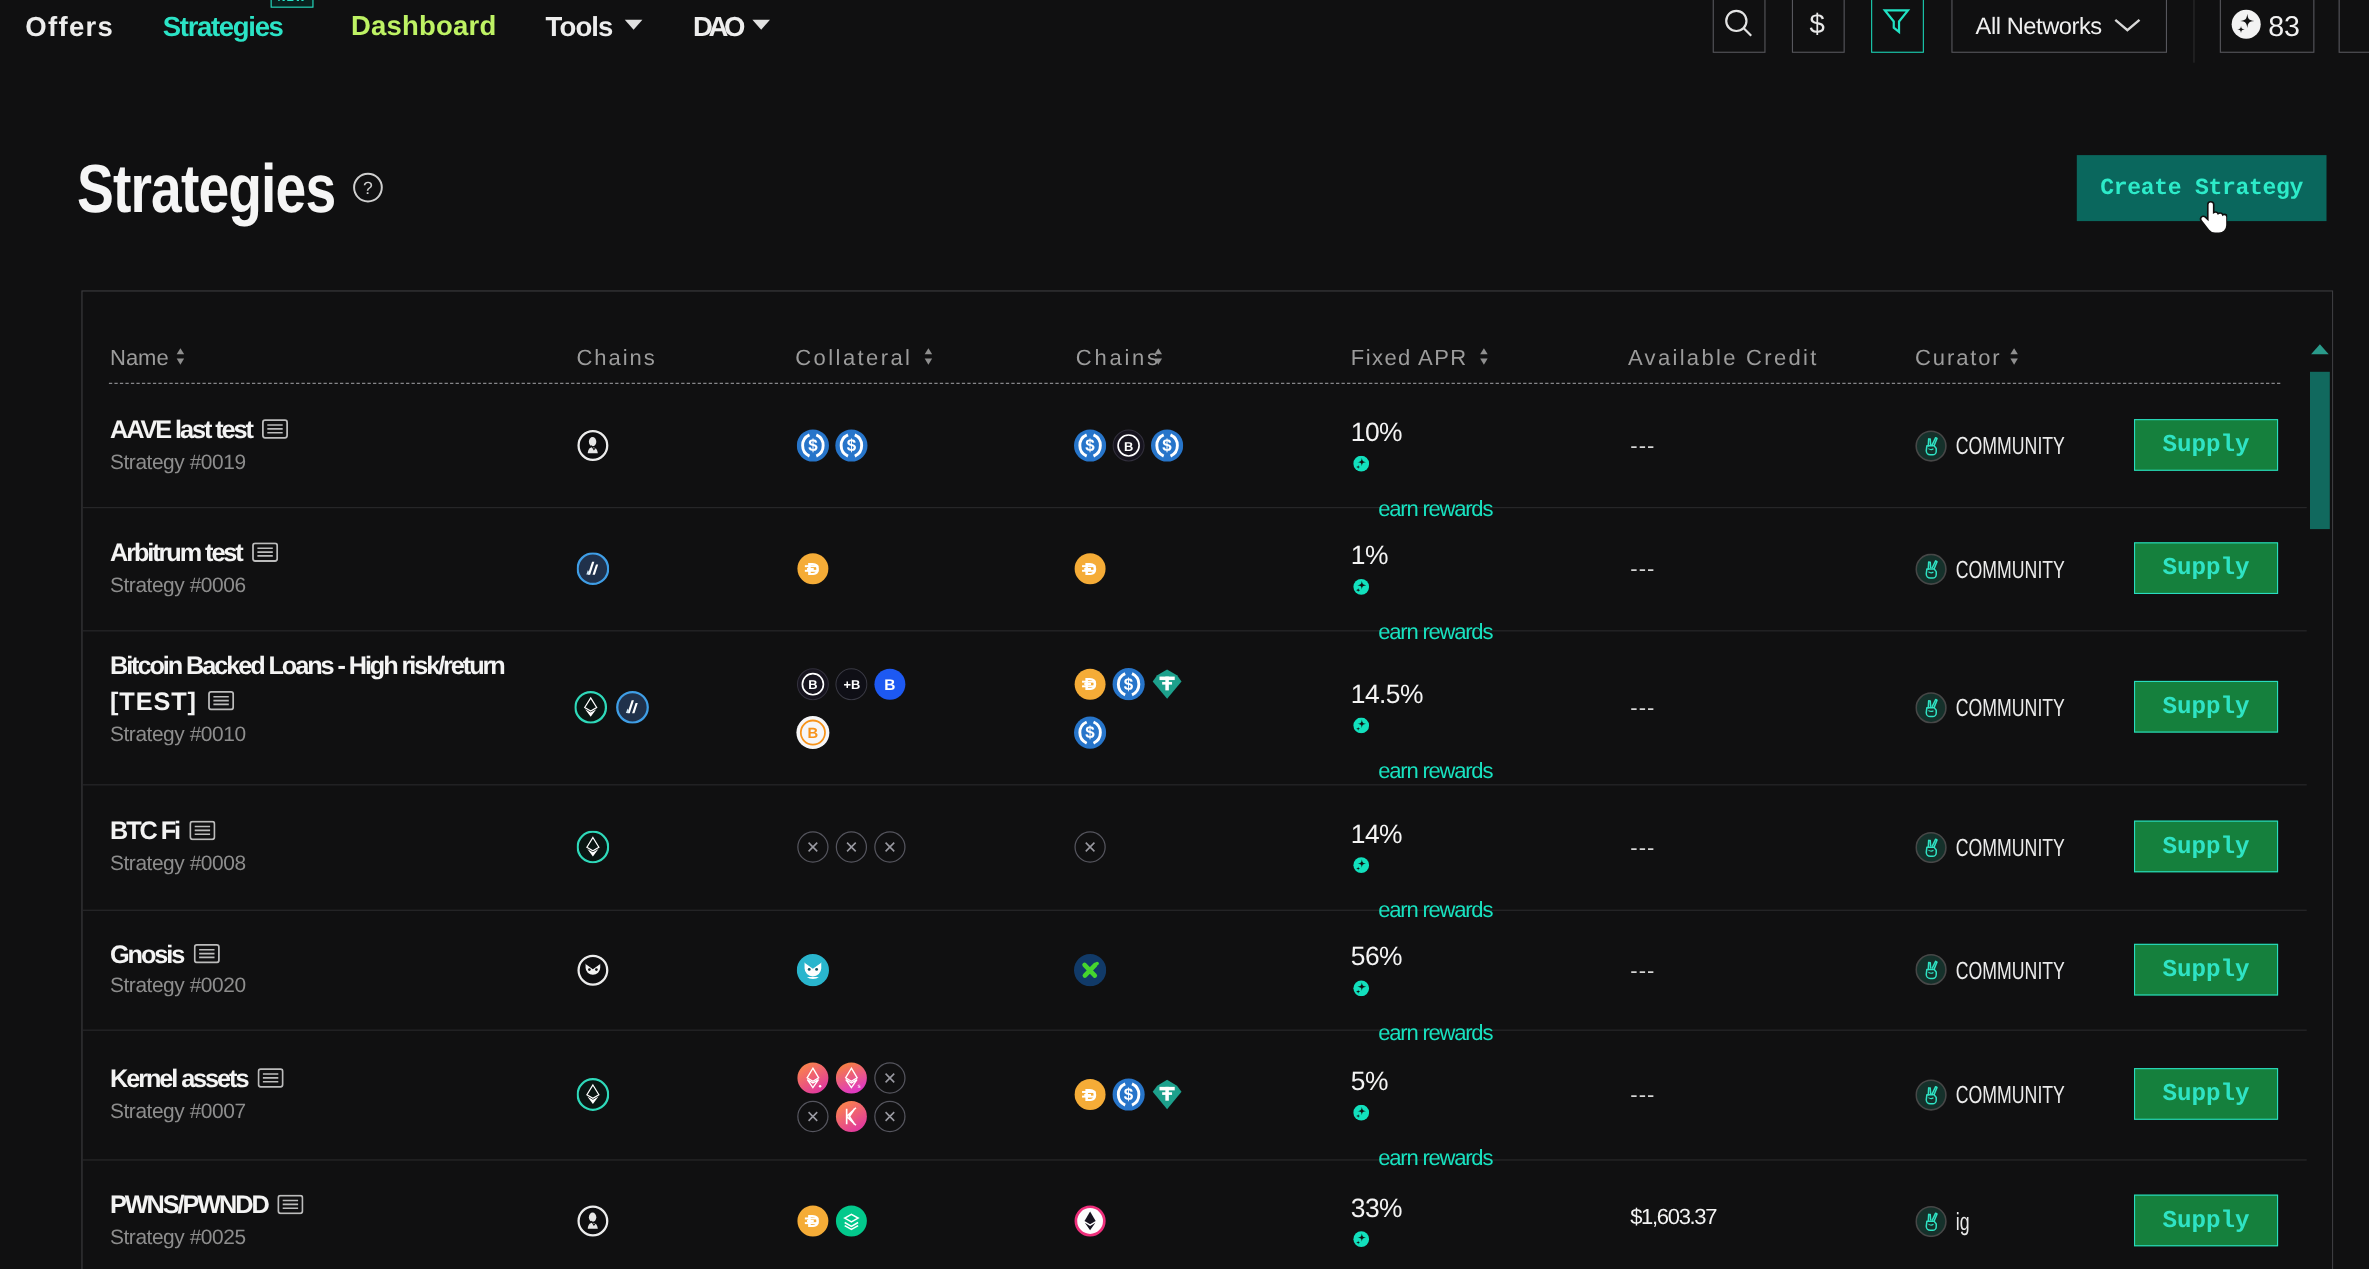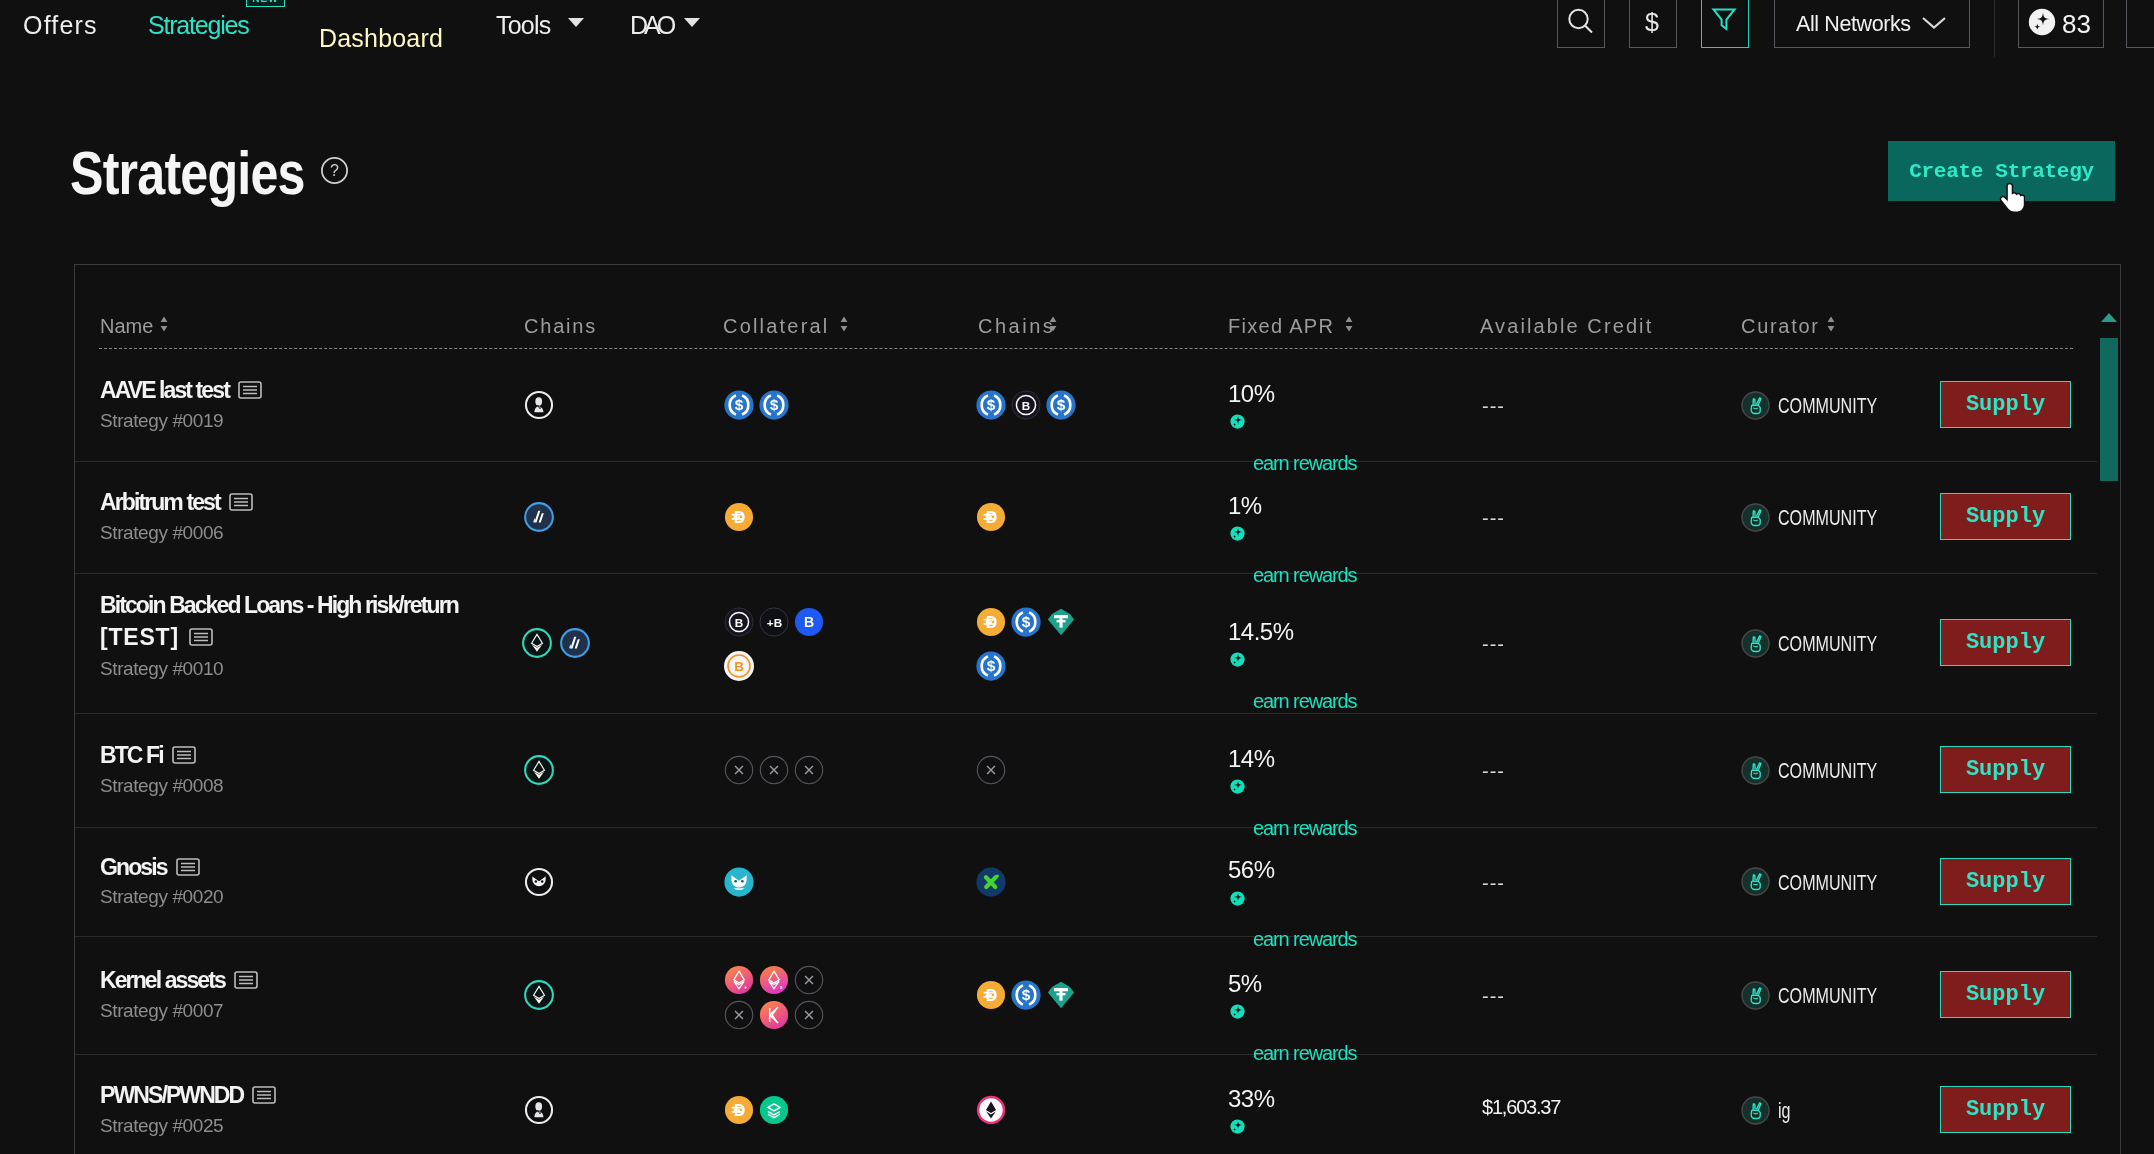--- a/index.html
+++ b/index.html
@@ -1,26 +1,26 @@
 <!DOCTYPE html>
 <html><head><meta charset="utf-8">
 <style>
 html,body{margin:0;padding:0;background:#101011;}
 #app{position:relative;width:2154px;height:1154px;background:#101011;overflow:hidden;
   font-family:"Liberation Sans",sans-serif;}
 .abs{position:absolute;}
-.nav{font-weight:normal;font-size:25px;color:#ededed;white-space:nowrap;text-align:right;}
+.nav{font-weight:bold;font-size:25px;color:#ededed;white-space:nowrap;text-align:right;}
 .hdr{font-size:20px;color:#9c9c9c;white-space:nowrap;}
 .name{font-weight:bold;font-size:23px;letter-spacing:-1.9px;color:#f3f3f3;white-space:nowrap;}
 .sub{font-size:19px;letter-spacing:-0.4px;color:#8d8d8d;white-space:nowrap;}
 .apr{font-size:24px;letter-spacing:-0.5px;color:#f3f3f3;}
 .earn{font-size:20px;letter-spacing:-1.1px;color:#18e2c0;margin-top:41px;}
 .dash3{font-size:20px;color:#d6d6d6;letter-spacing:1px;}
 .cur{font-size:22.5px;color:#ebebeb;transform:scaleX(0.715);transform-origin:0 0;white-space:nowrap;}
-.supply{width:129px;height:45px;border:1.5px solid #29dcc0;background:#7f1d1d;
+.supply{width:129px;height:45px;border:1.5px solid #29dcc0;background:#15803d;
   display:flex;align-items:center;justify-content:center;
   font-family:"Liberation Mono",monospace;font-weight:bold;font-size:22px;color:#2fe3c4;}
 .box{border:1px solid #57575d;}
 .divider{height:1px;background:#2a2a2c;left:75px;width:2022px;}
 </style></head><body>
 <div id="app">
 
 <svg width="0" height="0" style="position:absolute">
       <defs>
 <linearGradient id="gr1" x1="0" y1="0" x2="0.6" y2="1">
@@ -159,21 +159,21 @@
  <path d="M4 15.5 L7.4 10 H0.6 Z" fill="#8f8f8f"></path>
 </symbol>
 <symbol id="cursor" viewBox="0 0 28 38">
  <path d="M11.5 2.2 c-1.6 0 -2.8 1.2 -2.8 2.8 v14.5 l-2.6 -2.4 c-1.2 -1.1 -3 -0.9 -3.9 0.3 -0.8 1 -0.7 2.5 0.1 3.5 l7.2 9.2 c1.5 1.9 3.8 3.1 6.3 3.1 h3.8 c4.4 0 7.9 -3.6 7.9 -8 v-8 c0 -1.5 -1.2 -2.6 -2.6 -2.6 -0.6 0 -1.1 0.2 -1.5 0.5 -0.4 -1.1 -1.5 -1.9 -2.7 -1.9 -0.7 0 -1.4 0.3 -1.9 0.7 -0.5 -1 -1.5 -1.6 -2.6 -1.6 -0.6 0 -1.2 0.2 -1.7 0.5 V5 c0 -1.6 -1.3 -2.8 -3 -2.8 Z" fill="#fff" stroke="#111" stroke-width="1.6"></path>
 </symbol>
 </defs>
     </svg>
 
 <div class="abs nav" style="left:23px;top:10.5px;color:#ededed;letter-spacing:1.2px">Offers</div>
 <div class="abs nav" style="left:148px;top:10.5px;color:#2be3c6;letter-spacing:-1.2px">Strategies</div>
-<div class="abs nav" style="left:319px;top:24px;color:#fef9c3;letter-spacing:0.2px">Dashboard</div>
+<div class="abs nav" style="left:319px;top:10px;color:#bef264;letter-spacing:0.2px">Dashboard</div>
 <div class="abs nav" style="left:496px;top:10.5px;color:#ededed;letter-spacing:-0.8px">Tools</div>
 <div class="abs nav" style="left:630px;top:10.5px;color:#ededed;letter-spacing:-4px">DAO</div>
 <div class="abs" style="left:568px;top:17.5px;width:0;height:0;border-left:8px solid transparent;border-right:8px solid transparent;border-top:9px solid #e2e2e2"></div>
 <div class="abs" style="left:684px;top:17.5px;width:0;height:0;border-left:8px solid transparent;border-right:8px solid transparent;border-top:9px solid #e2e2e2"></div>
 <div class="abs" style="left:246px;top:-10px;width:37px;height:15px;border:1.5px solid #27e0c4;background:#09211e;overflow:hidden;">
       <div style="font-size:10px;font-weight:bold;color:#27e0c4;text-align:center;margin-top:2px;letter-spacing:1px">NEW</div>
     </div>
 <div class="abs box" style="left:1557px;top:-2px;width:46px;height:48px"></div>
 <svg class="abs" style="left:1565px;top:6px" width="32" height="32">
       <circle cx="13.5" cy="13" r="9.2" fill="none" stroke="#e3e3e3" stroke-width="2"></circle>

